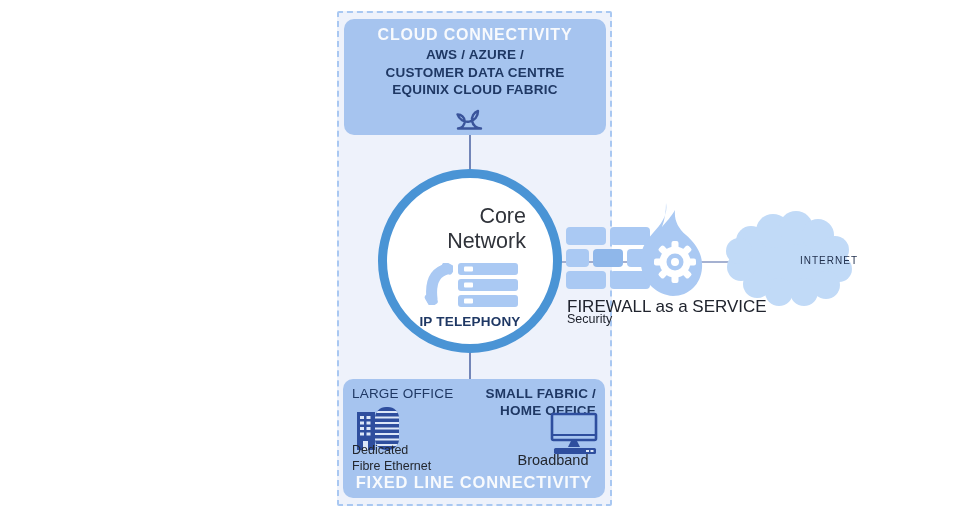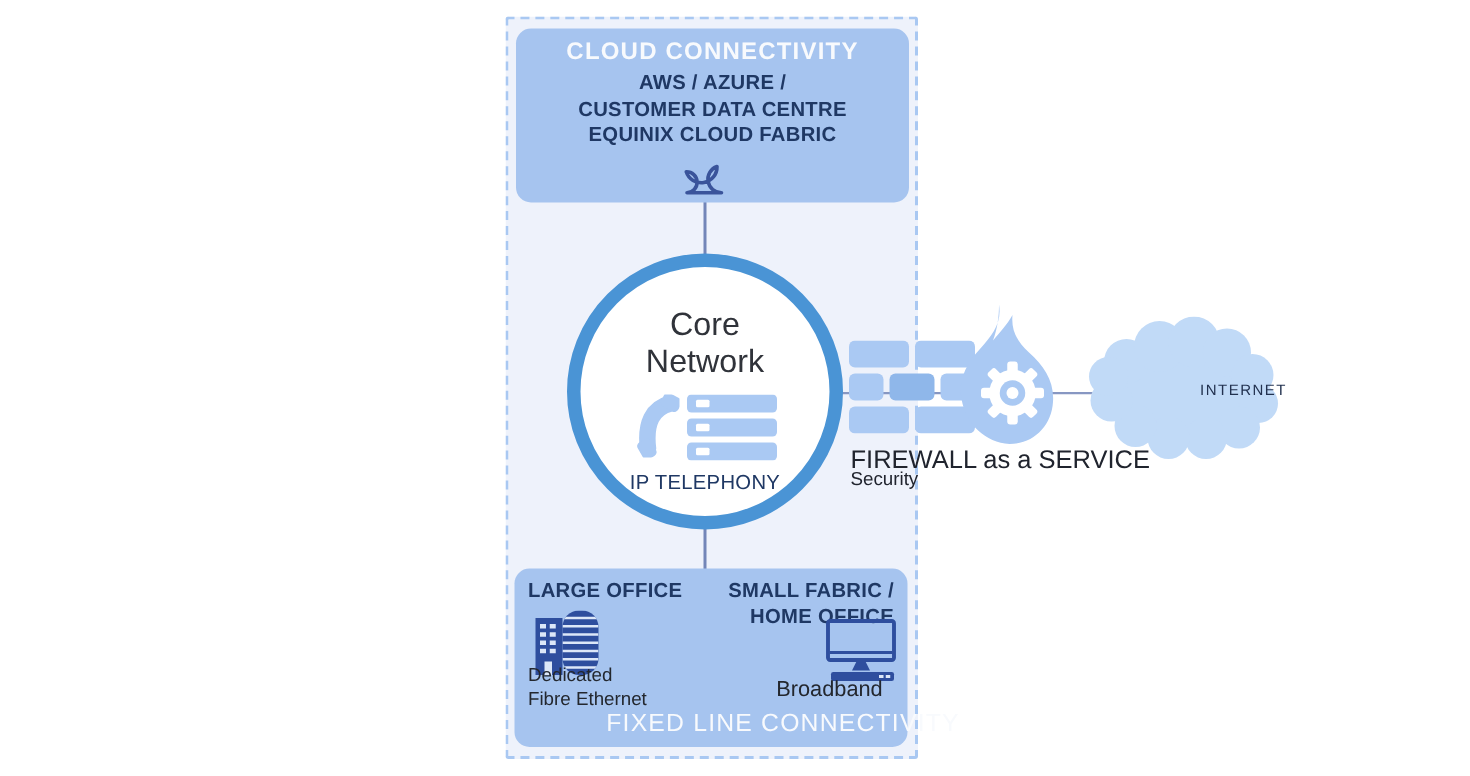--- a/index.html
+++ b/index.html
@@ -14,44 +14,44 @@
   
   .bluebox{background:var(--box_blue);border-radius:10px;box-sizing:border-box;}
   .cloud-box{left:344px;top:19px;width:262px;height:116px;text-align:center;}
   .box-title{margin-top:7px;font-size:16px;font-weight:bold;letter-spacing:0.8px;color:var(--white_text);}
   .box-sub{margin-top:2px;font-size:13.5px;line-height:17.5px;font-weight:600;color:var(--navy);letter-spacing:0.2px;}
   .cloud-outline{position:absolute;left:104px;top:81px;width:44px;height:32px;}
   
   .circle{left:378px;top:169px;width:166px;height:166px;border:9px solid var(--circle_border);
           border-radius:50%;background:#ffffff;box-sizing:content-box;
           display:flex;flex-direction:column;align-items:center;padding-top:0;}
-  .core-title{margin-top:26px;width:112px;text-align:center;font-size:21.5px;line-height:25px;color:#30333a;}
+  .core-title{margin-top:26px;width:112px;text-align:right;font-size:21.5px;line-height:25px;color:#30333a;}
   .core-icons{margin-top:9px;display:flex;align-items:flex-start;gap:5px;}
-  .core-sub{margin-top:7px;font-size:13.5px;font-weight:400;letter-spacing:0.2px;color:var(--navy);}
+  .core-sub{margin-top:7px;font-size:13.5px;font-weight:700;letter-spacing:0.2px;color:var(--navy);}
   
   .bricks{left:566px;top:227px;width:84px;height:62px;}
   .flame{left:635px;top:202px;width:70px;height:97px;}
   .fw-title{left:567px;top:297px;font-size:17px;color:#20242e;}
   .fw-sub{left:567px;top:312px;font-size:12.5px;color:#20242e;}
   
   .internet{left:720px;top:211px;width:138px;height:101px;}
   .internet svg{position:absolute;left:0;top:0;width:138px;height:101px;}
   .internet-label{position:absolute;left:0;top:44px;width:138px;text-align:right;
                   font-size:10px;letter-spacing:1px;color:#22314f;}
   
   .fixed-box{left:343px;top:379px;width:262px;height:119px;}
-  .lo-label{position:absolute;left:9px;top:7px;font-size:13.5px;font-weight:700;letter-spacing:0.2px;color:var(--navy);text-align:center;}
+  .lo-label{position:absolute;left:9px;top:7px;font-size:13.5px;font-weight:400;letter-spacing:0.2px;color:var(--navy);text-align:center;}
   .so-label{position:absolute;right:9px;top:7px;font-size:13.5px;font-weight:600;letter-spacing:0.2px;
             color:var(--navy);text-align:right;line-height:16.5px;}
   .building{position:absolute;left:13px;top:28px;width:46px;height:43px;}
   .dedicated{position:absolute;left:9px;top:64px;font-size:12.5px;line-height:15.5px;color:#23272e;}
   .monitor{position:absolute;left:206px;top:33px;width:52px;height:44px;}
   .broadband{position:absolute;left:160px;top:73px;width:100px;text-align:center;font-size:14.5px;color:#23272e;}
   .fixed-title{position:absolute;left:0;bottom:6px;width:100%;text-align:center;
-               font-size:16.5px;font-weight:normal;letter-spacing:0.8px;color:var(--white_text);padding-left:48px;}
+               font-size:16.5px;font-weight:bold;letter-spacing:0.8px;color:var(--white_text);}
 </style>
 </head>
 <body>
 
 <div class="canvas">
 
   <div class="abs container"></div>
 
   <svg class="abs lines" viewBox="0 0 980 517">
     <line x1="470" y1="131" x2="470" y2="172" stroke="var(--line)" stroke-width="2"></line>

